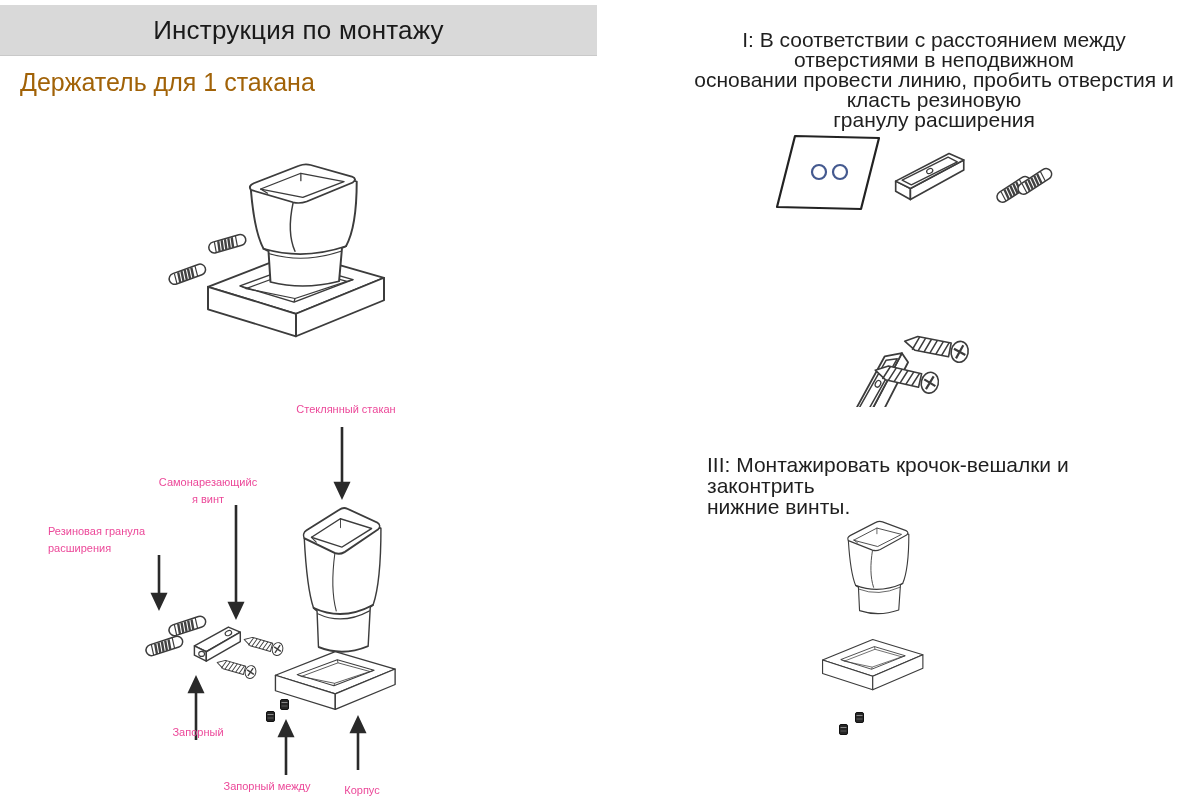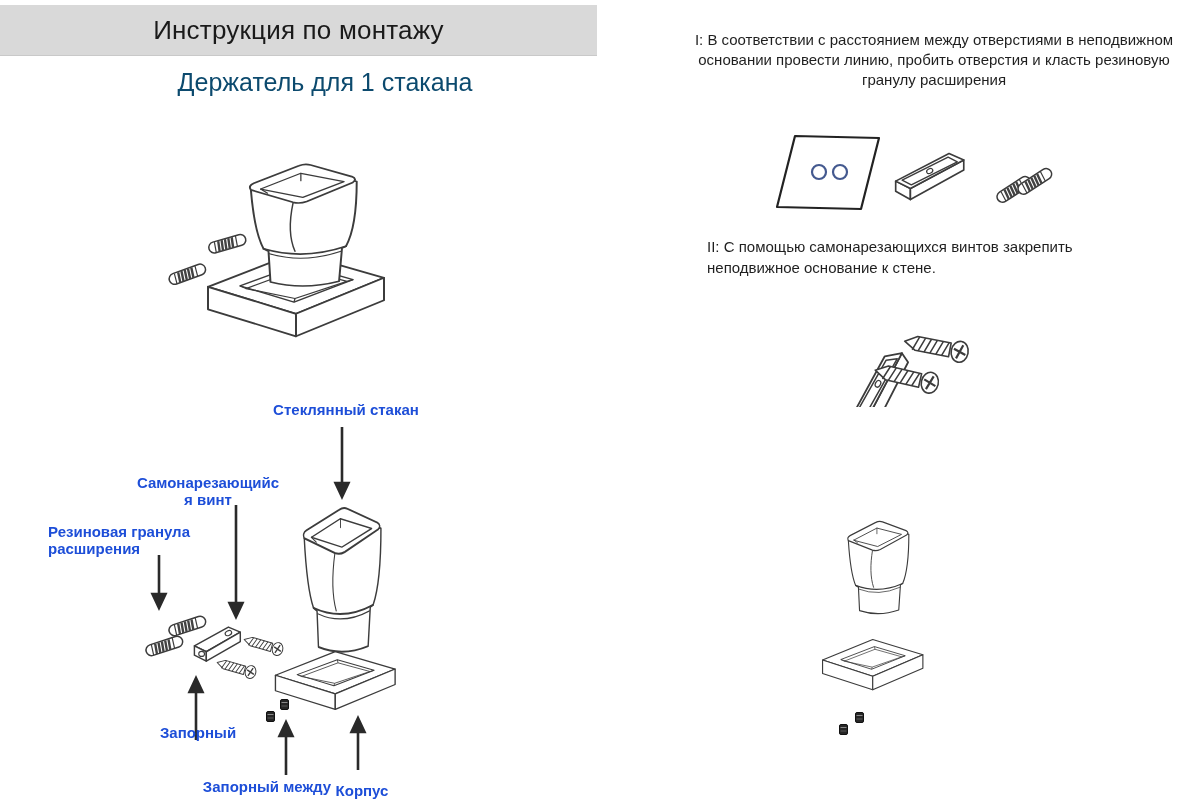--- a/index.html
+++ b/index.html
@@ -9,31 +9,31 @@
   }
   .header-bar{
     position:absolute;left:0;top:5px;width:597px;height:50px;
     background:#d9d9d9;border-bottom:1px solid #c9c9c9;
   }
   .title{
     width:100%;height:50px;line-height:50px;text-align:center;
     font-size:26px;color:#1a1a1a;letter-spacing:.2px;
   }
   .subtitle{
-    position:absolute;left:20px;top:68px;width:610px;text-align:center;
-    font-size:25px;color:#0c4a6e;
+    position:absolute;left:20px;top:68px;width:610px;
+    font-size:25px;color:#a16207;
   }
   .fig{position:absolute;}
   .part-label{
-    position:absolute;font-size:15px;line-height:17px;color:#1d4ed8;font-weight:bold;
+    position:absolute;font-size:11px;line-height:17px;color:#ec4899;
   }
   .center{text-align:center;}
   .pre{white-space:pre-line;}
   .step-text{
-    position:absolute;font-size:15px;line-height:20px;color:#1f1f1f;
+    position:absolute;font-size:21px;line-height:20px;color:#1f1f1f;
     white-space:pre-line;
   }
   .step-center{text-align:center;}
 </style>
 </head>
 <body>
 
 <div class="page">
 
   <svg width="0" height="0" style="position:absolute" aria-hidden="true">
@@ -176,31 +176,31 @@
       <circle cx="44" cy="38" r="7" fill="none" stroke="#44598f" stroke-width="2.2"></circle>
       <circle cx="65" cy="38" r="7" fill="none" stroke="#44598f" stroke-width="2.2"></circle>
     </g>
     <use href="#d-bracket" transform="translate(127,22) scale(0.92)"></use>
     <g>
       <use href="#d-anchor" transform="translate(228,68) rotate(-33)"></use>
       <use href="#d-anchor" transform="translate(249,60) rotate(-33)"></use>
     </g>
   </svg>
 
-  <div class="step-text" style="left:707px;top:236px;width:460px;line-height:21px">II: С помощью самонарезающихся винтов закрепить
-неподвижное основание к стене.</div>
 
   <svg class="fig" style="left:812px;top:302px" width="210" height="105" viewBox="0 0 210 105">
     <use href="#d-bracket" transform="translate(18,84) rotate(-34)"></use>
     <g>
       <use href="#d-screw" transform="translate(93,27) rotate(11)"></use>
       <use href="#d-screw" transform="translate(64,56) rotate(13)"></use>
     </g>
   </svg>
 
+  <div class="step-text" style="left:707px;top:454px;width:440px;line-height:21px">III: Монтажировать крочок-вешалки и законтрить
+нижние винты.</div>
 
   <svg class="fig" style="left:812px;top:505px" width="135" height="240" viewBox="0 0 135 240">
     <use href="#d-cup" transform="translate(33,13) scale(0.56,0.63)"></use>
     <use href="#d-housing" transform="translate(6,127) scale(0.57,0.54)"></use>
     <g>
       <use href="#d-setscrew" transform="translate(43,207)"></use>
       <use href="#d-setscrew" transform="translate(27,219)"></use>
     </g>
   </svg>
 

